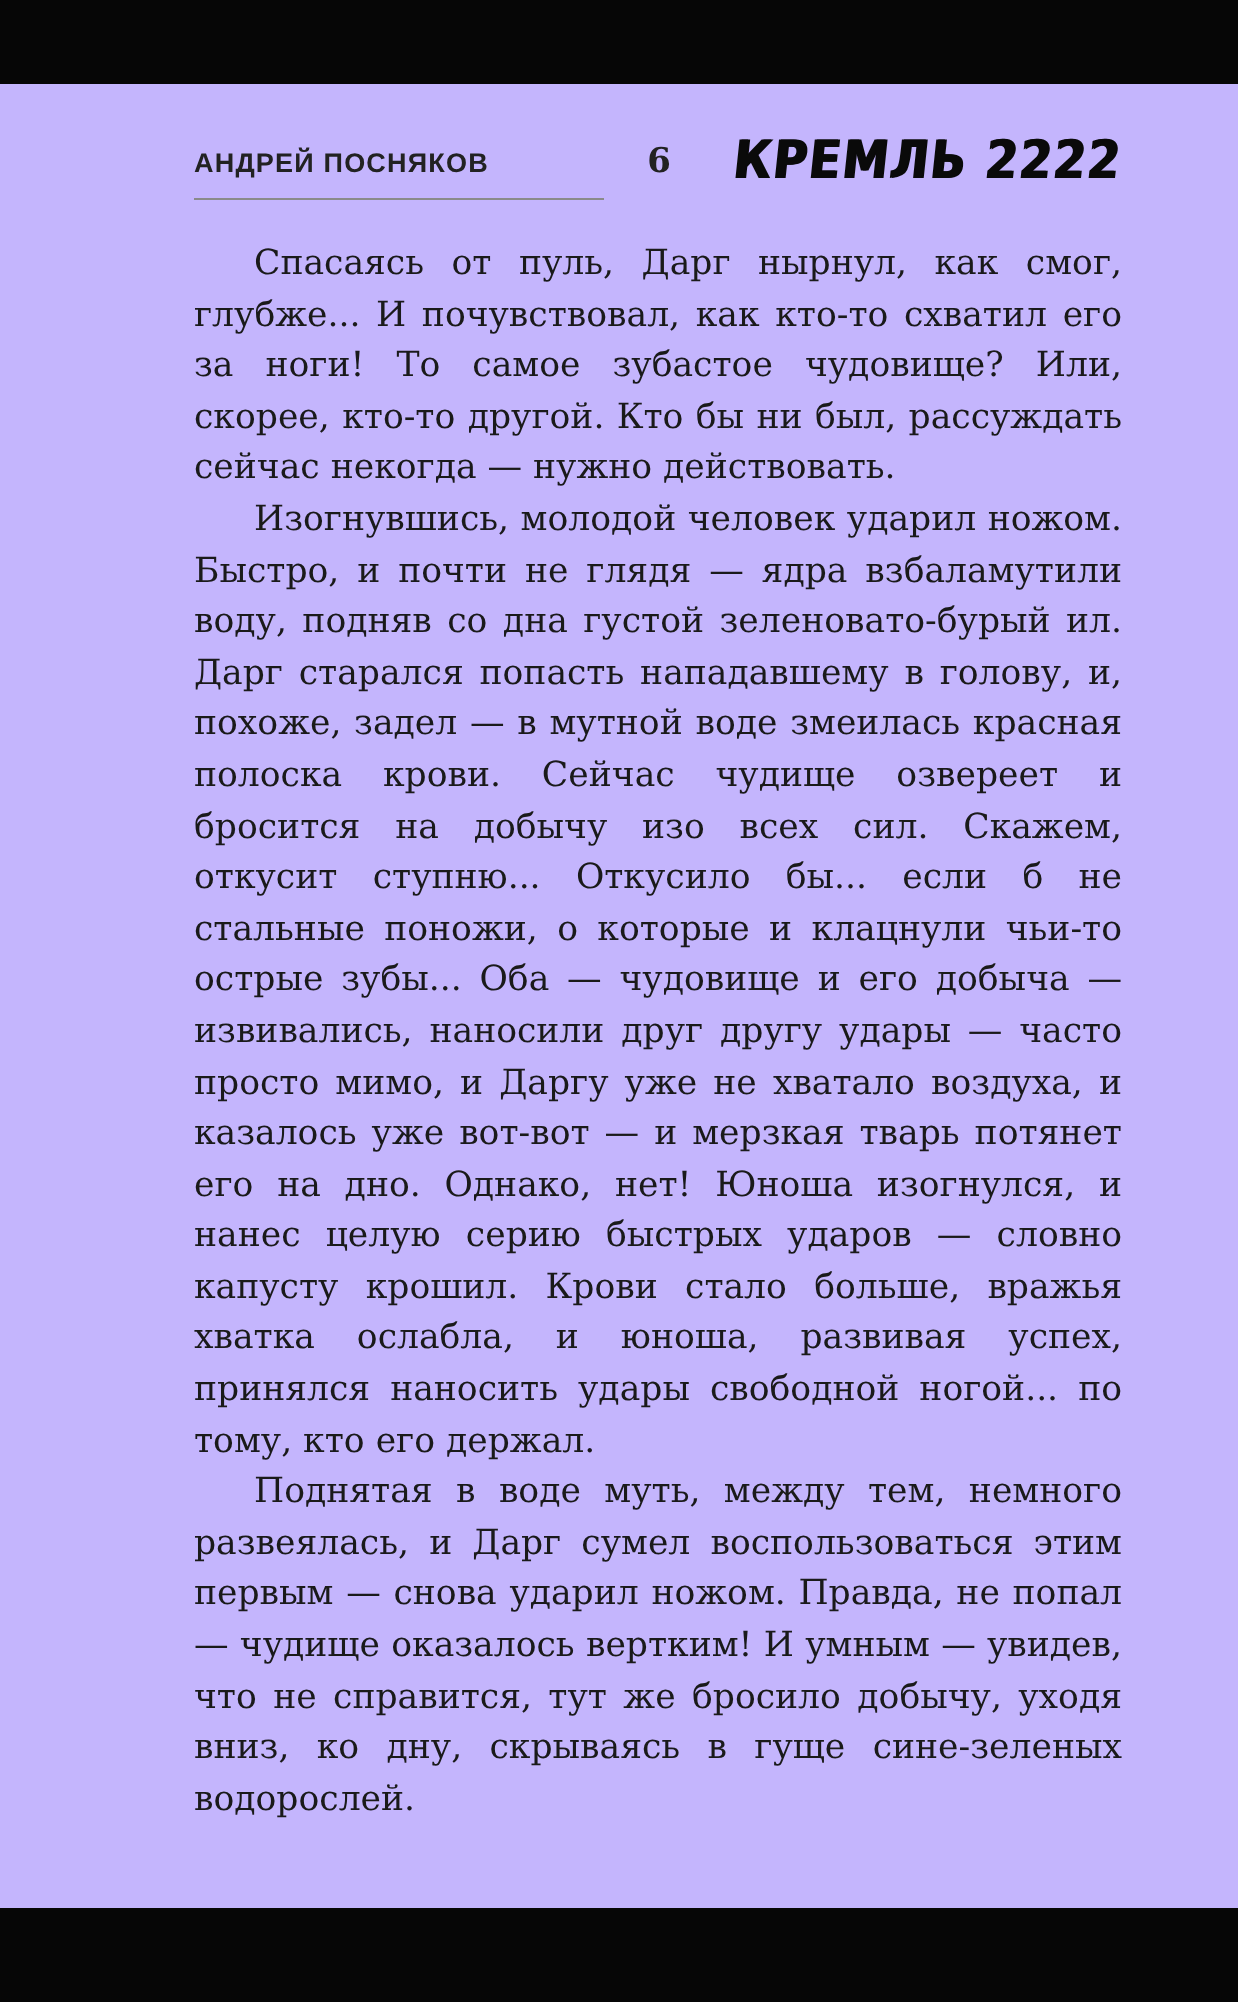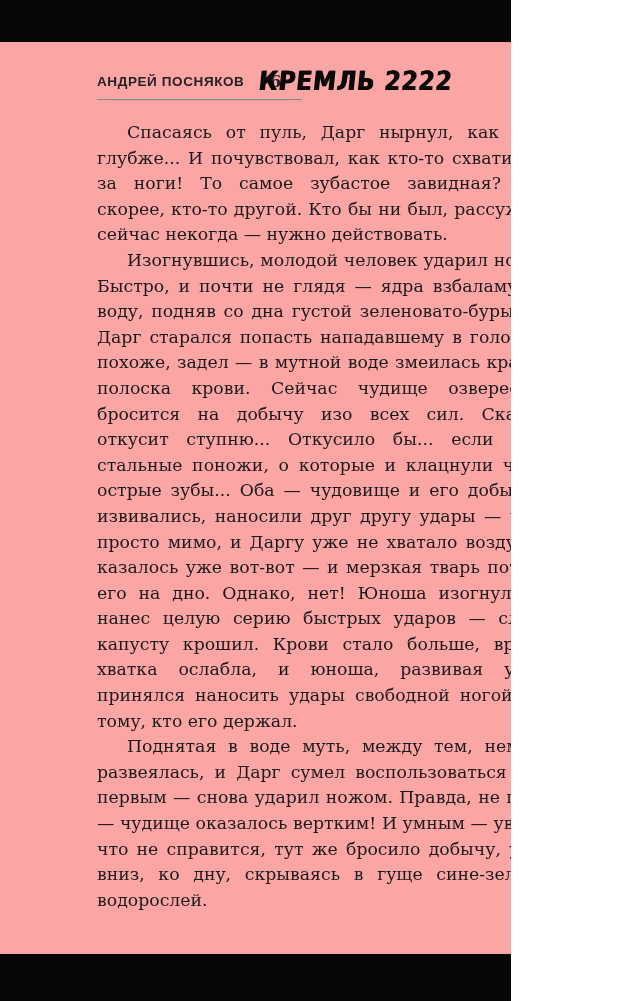--- a/index.html
+++ b/index.html
@@ -2,23 +2,23 @@
 <html><head>
 <meta charset="utf-8">
 <style>
   html, body {
     margin: 0;
     padding: 0;
     background: #ffffff;
   }
   .page {
     position: relative;
-    width: 511px;
+    width: 619px;
     height: 1001px;
-    background: #fca5a5;
+    background: #c4b5fd;
     overflow: hidden;
     font-family: "DejaVu Serif", serif;
     color: #1c1c1c;
   }
   .top-bar {
     position: absolute;
     top: 0; left: 0;
     width: 619px;
     height: 42px;
     background: #060606;
@@ -108,20 +108,20 @@
   <div class="top-bar"></div>
 
   <div class="header">
     <div class="author">АНДРЕЙ ПОСНЯКОВ</div>
     <div class="author-rule"></div>
     <div class="page-number">6</div>
     <div class="logo">КРЕМЛЬ 2222</div>
   </div>
 
   <div class="body-text">
-      <p>Спасаясь от пуль, Дарг нырнул, как смог, глубже... И почувствовал, как кто-то схватил его за ноги! То самое зубастое завидная? Или, скорее, кто-то другой. Кто бы ни был, рассуждать сейчас некогда — нужно действовать.</p>
+      <p>Спасаясь от пуль, Дарг нырнул, как смог, глубже... И почувствовал, как кто-то схватил его за ноги! То самое зубастое чудовище? Или, скорее, кто-то другой. Кто бы ни был, рассуждать сейчас некогда — нужно действовать.</p>
       <p>Изогнувшись, молодой человек ударил ножом. Быстро, и почти не глядя — ядра взбаламутили воду, подняв со дна густой зеленовато-бурый ил. Дарг старался попасть нападавшему в голову, и, похоже, задел — в мутной воде змеилась красная полоска крови. Сейчас чудище озвереет и бросится на добычу изо всех сил. Скажем, откусит ступню... Откусило бы... если б не стальные поножи, о которые и клацнули чьи-то острые зубы... Оба — чудовище и его добыча — извивались, наносили друг другу удары — часто просто мимо, и Даргу уже не хватало воздуха, и казалось уже вот-вот — и мерзкая тварь потянет его на дно. Однако, нет! Юноша изогнулся, и нанес целую серию быстрых ударов — словно капусту крошил. Крови стало больше, вражья хватка ослабла, и юноша, развивая успех, принялся наносить удары свободной ногой... по тому, кто его держал.</p>
       <p>Поднятая в воде муть, между тем, немного развеялась, и Дарг сумел воспользоваться этим первым — снова ударил ножом. Правда, не попал — чудище оказалось вертким! И умным — увидев, что не справится, тут же бросило добычу, уходя вниз, ко дну, скрываясь в гуще сине-зеленых водорослей.</p>
     </div>
 
   <div class="bottom-bar"></div>
 
 </div>
 
 </body></html>

